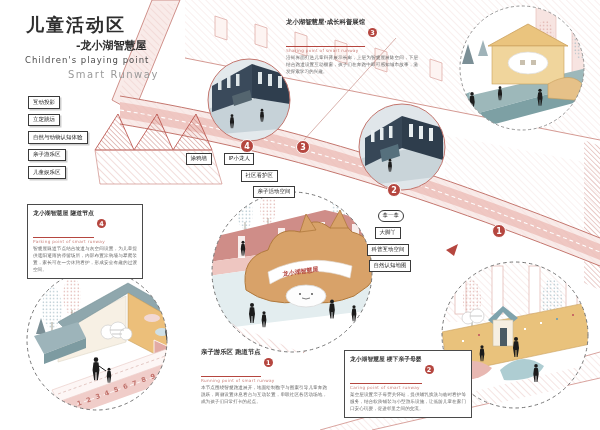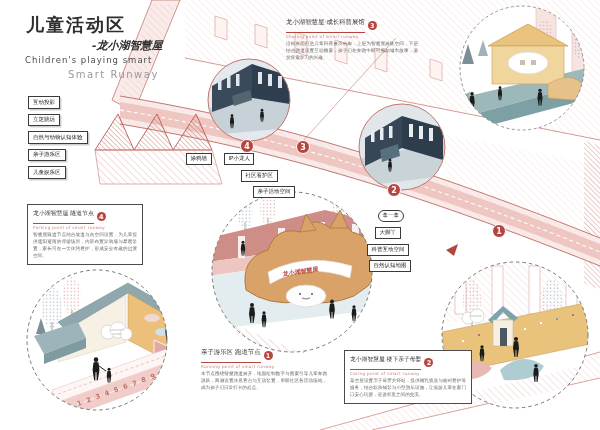--- a/index.html
+++ b/index.html
@@ -1,33 +1,33 @@
 <!DOCTYPE html>
 <html><head>
 <meta charset="utf-8">
 <style>
   html,body{margin:0;padding:0;background:#fff;}
   .board{position:relative;width:600px;height:430px;background:#ffffff;overflow:hidden;
          font-family:"DejaVu Sans",sans-serif;}
   .board svg.scene{position:absolute;left:0;top:0;z-index:1;}
   .ov{position:absolute;z-index:3;}
   .main-title{left:26px;top:13px;font-size:18px;font-weight:bold;color:#2e2e2e;letter-spacing:2px;}
-  .sub-title{left:92px;top:38px;font-size:11px;font-weight:bold;color:#2e2e2e;font-style:italic;}
+  .sub-title{left:76px;top:38px;font-size:11px;font-weight:bold;color:#2e2e2e;}
   .title-en{left:25px;top:55px;font-size:8.5px;color:#4c4c4c;letter-spacing:1px;}
   .runway-en{left:68px;top:69px;font-size:10px;color:#9a9a9a;letter-spacing:1.5px;}
   .legend{left:28px;top:96px;display:flex;flex-direction:column;gap:5px;align-items:flex-start;}
   .lbox{border:1px solid #3a3a3a;background:#fff;font-size:5.5px;line-height:1;
         padding:2.5px 4px;color:#222;white-space:nowrap;box-shadow:1.5px 1.5px 0 #cfcfcf;}
   .tag{position:absolute;z-index:3;border:1px solid #3a3a3a;background:#fff;font-size:5.5px;
        line-height:1;padding:2px 3.5px;color:#222;white-space:nowrap;}
   .tag.rounded{border-radius:7px;}
   .block{position:absolute;z-index:3;font-size:4.6px;color:#5a5a5a;}
   .block .bt-row{display:flex;align-items:center;gap:3px;}
-  .block .bt{font-size:6.4px;font-weight:normal;color:#333;white-space:nowrap;
-             border-bottom:1px solid #b5463f;padding-bottom:5px;}
+  .block .bt{font-size:6.4px;font-weight:bold;color:#333;white-space:nowrap;
+             border-bottom:1px solid #b5463f;padding-bottom:19px;}
   .block .ben{font-size:4.2px;color:#c9837d;margin:1px 0 2px 0;letter-spacing:.3px;}
   .block .body{line-height:1.5;color:#666;text-align:justify;}
   .block.boxed{border:1px solid #4a4a4a;background:#fff;padding:4px 5px;}
   .badge{display:inline-flex;min-width:9px;height:9px;border-radius:50%;background:#b5463f;
          color:#fff;font-size:6.5px;font-weight:bold;align-items:center;justify-content:center;}
 </style>
 </head>
 <body>
 
 <div class="board">
@@ -318,21 +318,21 @@
     </g>
     <g>
       <circle cx="499" cy="231" r="6.5" fill="#b5463f" stroke="#ffffff" stroke-width="1"></circle>
       <text x="499" y="234">1</text>
     </g>
   </g>
 </svg>
 
 <div class="ov main-title">儿童活动区</div>
 <div class="ov sub-title">-龙小湖智慧屋</div>
-<div class="ov title-en">Children's playing smart</div>
+<div class="ov title-en">Children's playing point</div>
 <div class="ov runway-en">Smart Runway</div>
 
 <div class="ov legend">
   <div class="lbox">互动投影</div>
   <div class="lbox">立定跳远</div>
   <div class="lbox">自然与动物认知体验</div>
   <div class="lbox">亲子游乐区</div>
   <div class="lbox">儿童娱乐区</div>
 </div>
 

